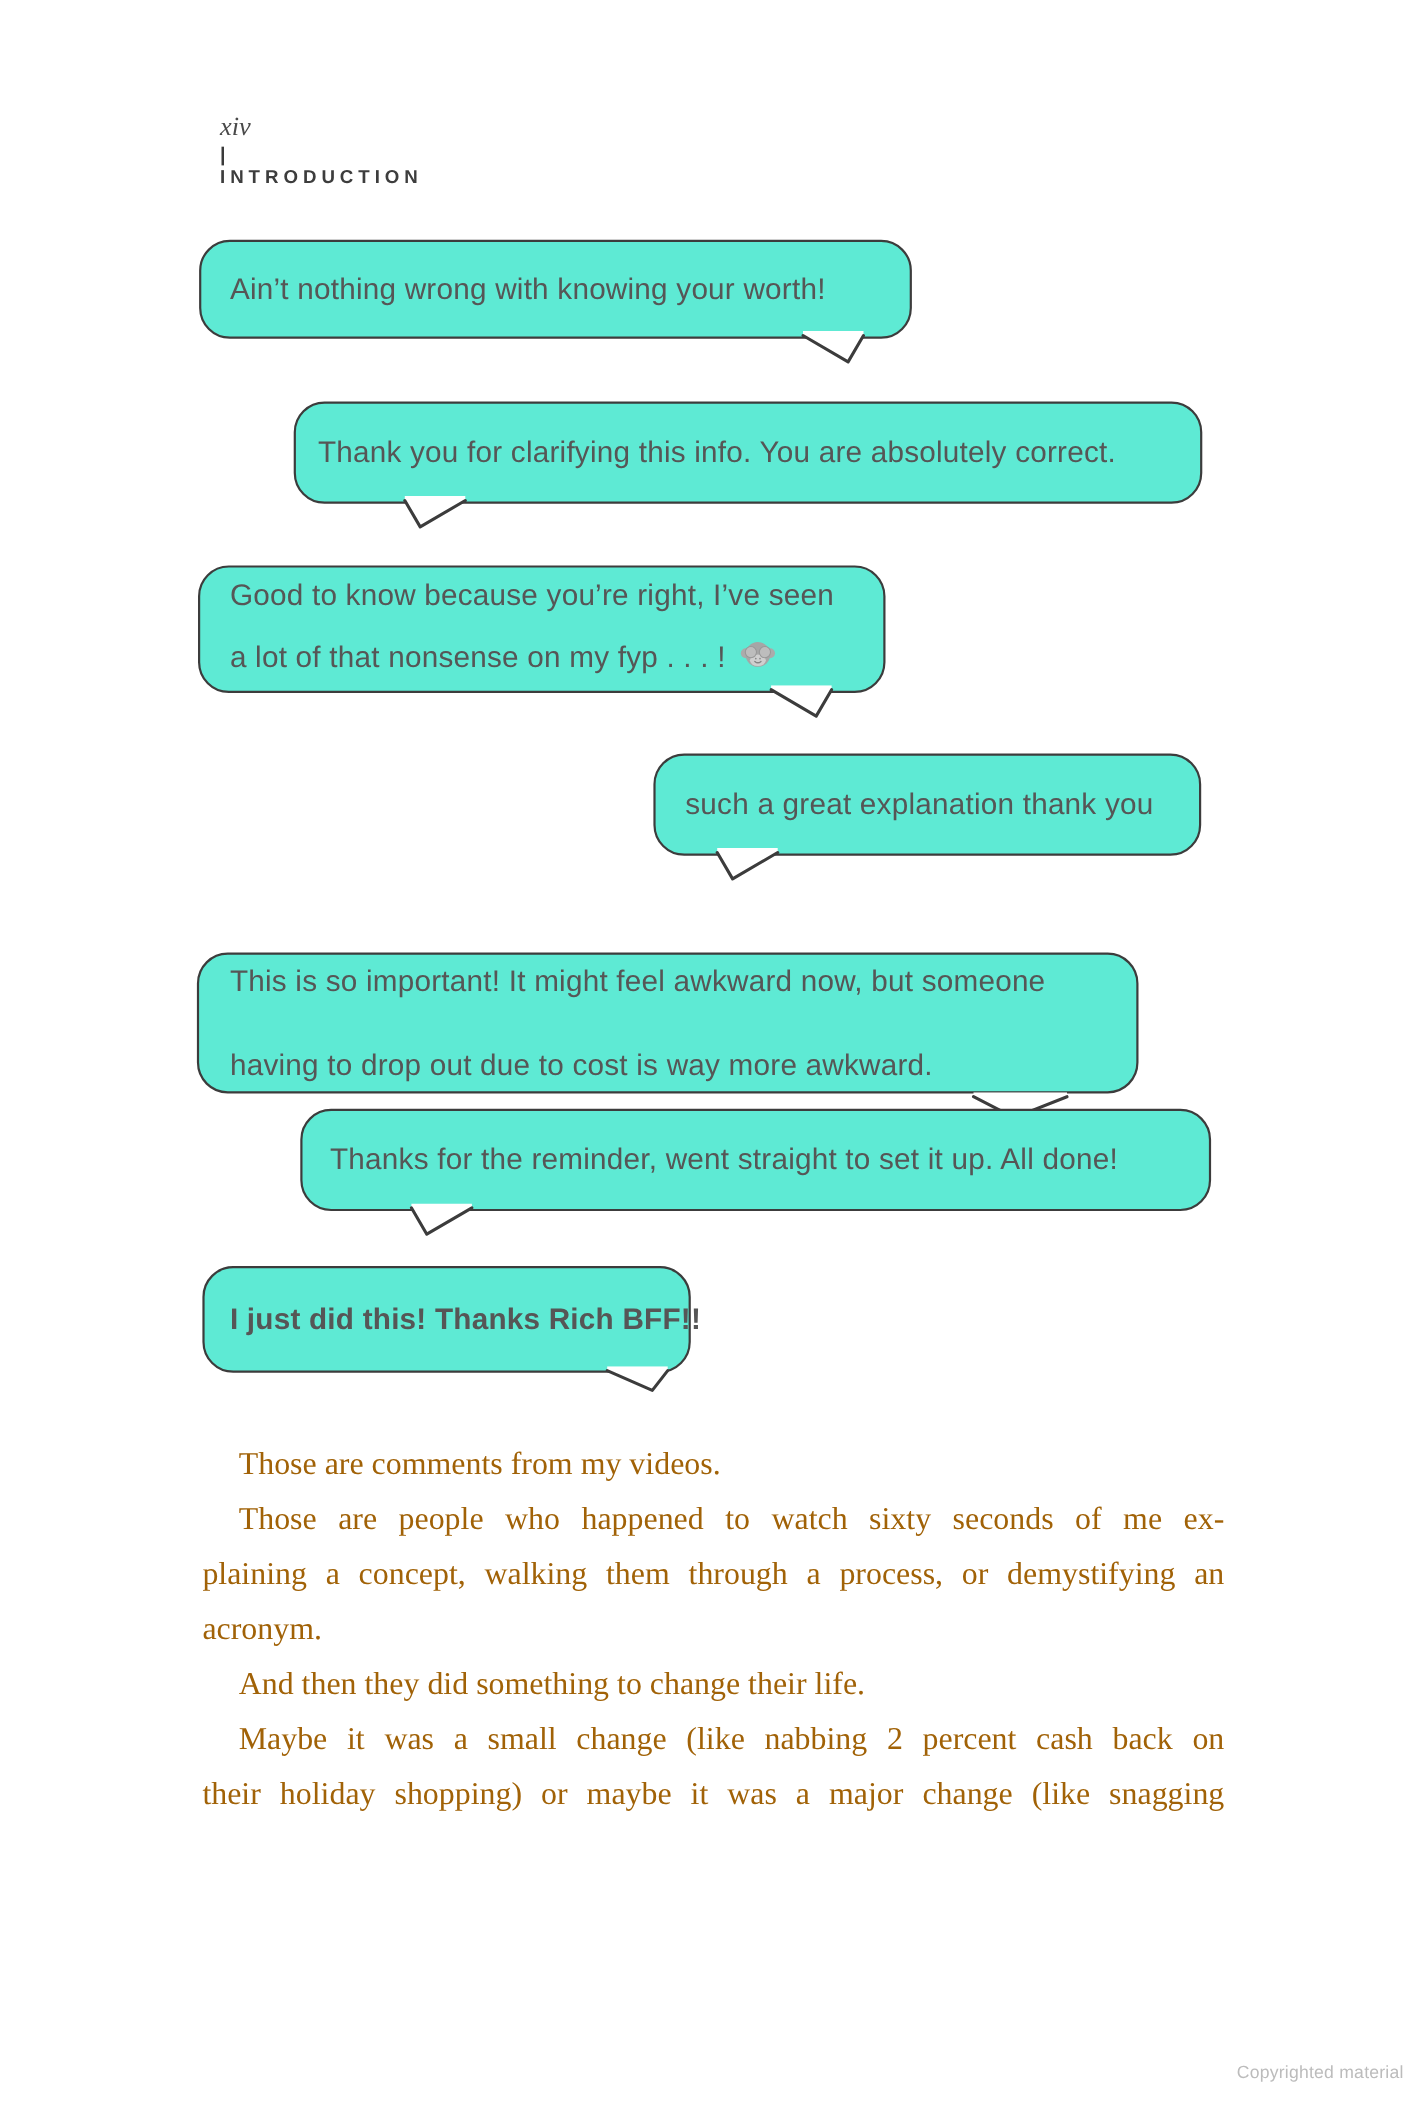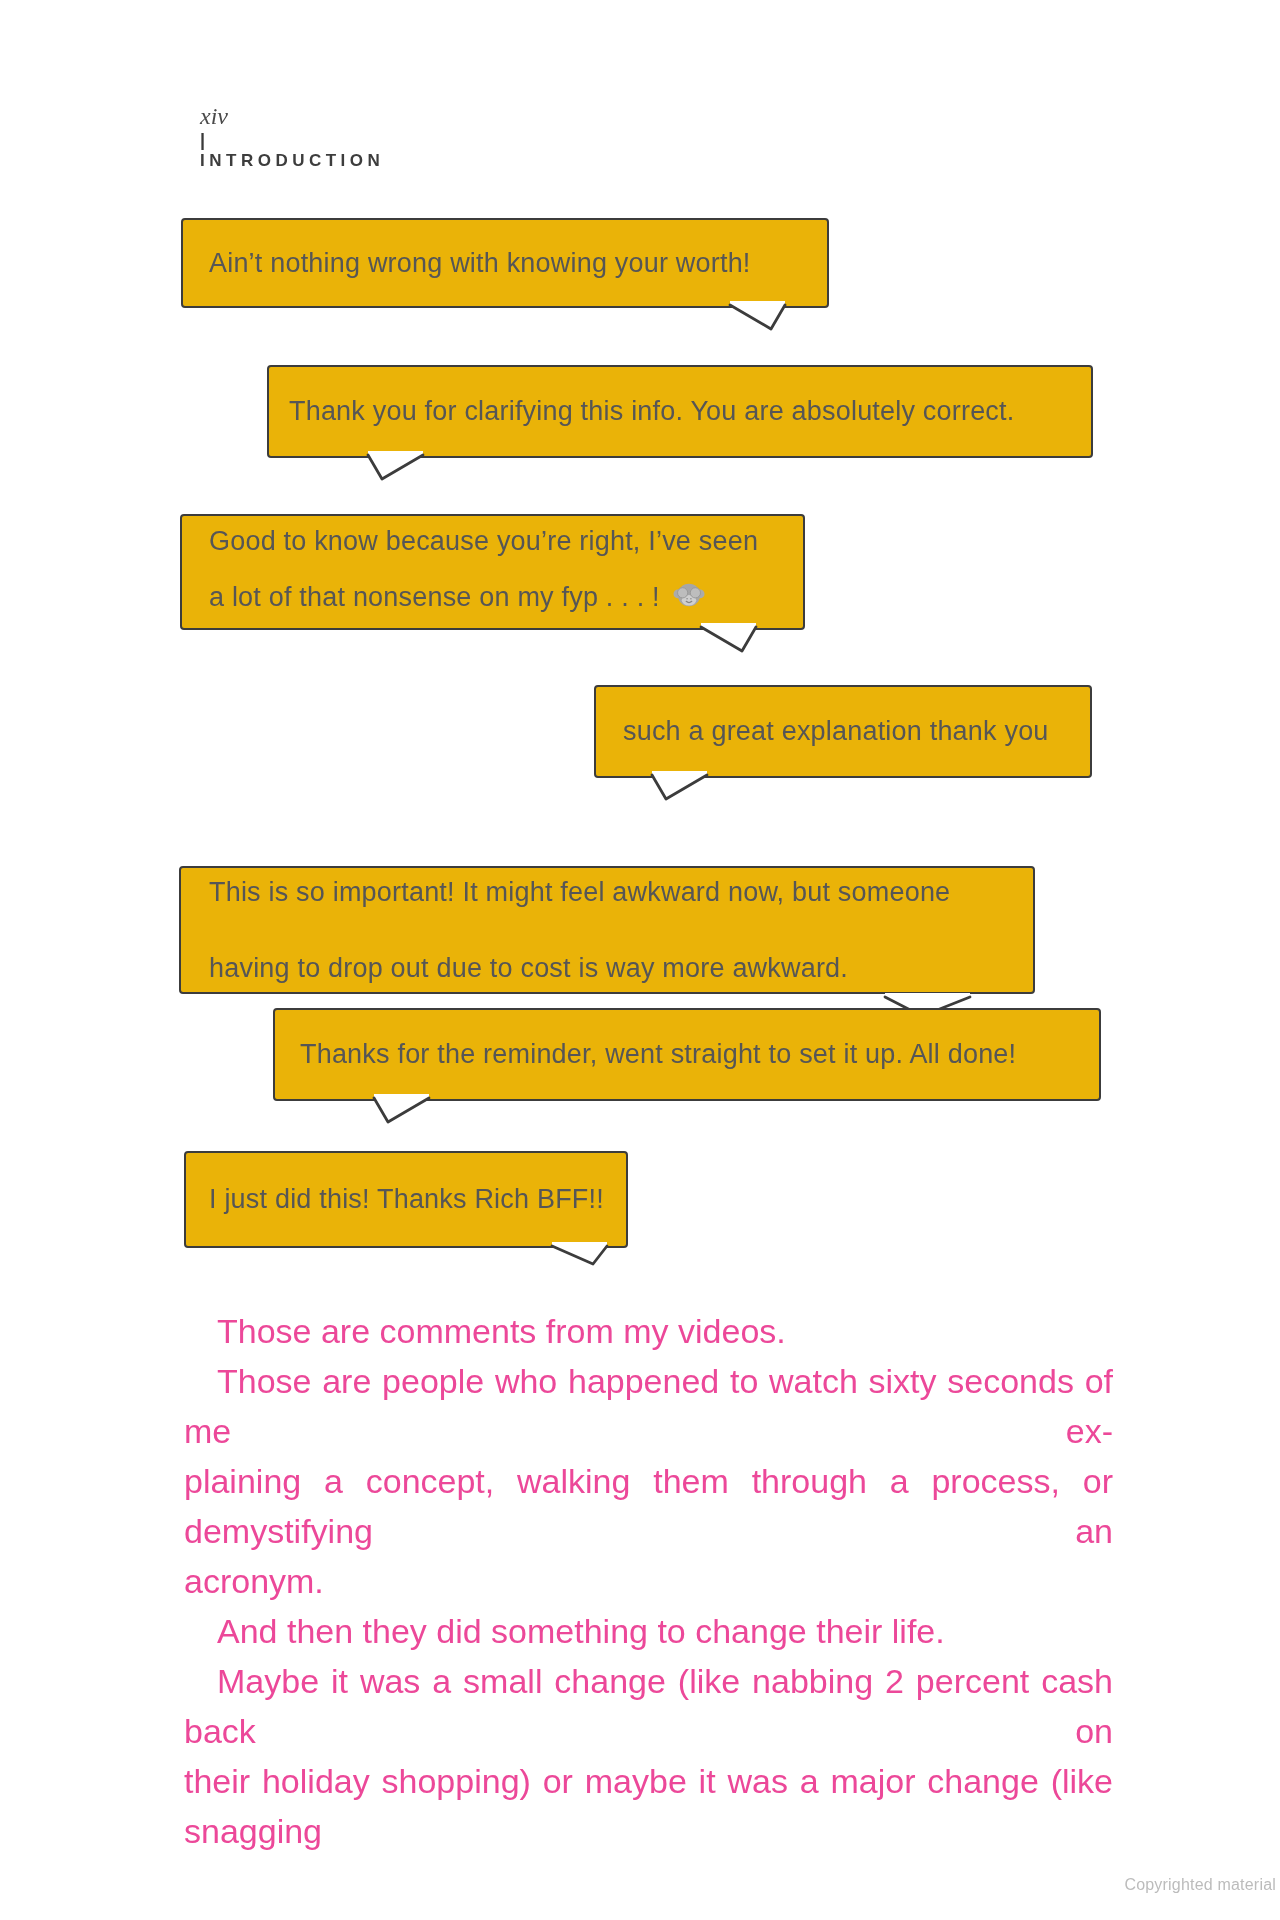--- a/index.html
+++ b/index.html
@@ -26,59 +26,59 @@
     font-size:18px;font-weight:700;color:#3a3a3a;
     margin:0 16px 0 20px;
   }
   .rh-title{
     font-size:17px;font-weight:600;letter-spacing:4.5px;color:#3d3d3d;
   }
 
   
   .bubble{
     position:absolute;
-    background:#eab308;
+    background:#5eead4;
     border:2.5px solid #3c3c3c;
-    border-radius:4px;
+    border-radius:28px;
     box-sizing:border-box;
     display:flex;
     flex-direction:column;
     justify-content:center;
     color:#565656;
     font-size:27px;
     letter-spacing:.2px;
   }
   .bubble .bline{white-space:nowrap;}
   .tail{position:absolute;bottom:-27px;}
   .b1{left:181px;top:218px;width:648px;height:90px;padding-left:26px;}
   .b2{left:267px;top:365px;width:826px;height:93px;padding-left:20px;}
   .b3{left:180px;top:514px;width:625px;height:116px;padding-left:27px;line-height:56px;}
   .b4{left:594px;top:685px;width:498px;height:93px;padding-left:27px;}
   .b5{left:179px;top:866px;width:856px;height:128px;padding-left:28px;line-height:44px;gap:32px;}
   .b6{left:273px;top:1008px;width:828px;height:93px;padding-left:25px;}
-  .b7{left:184px;top:1151px;width:444px;height:97px;padding-left:23px;}
+  .b7{left:184px;top:1151px;width:444px;height:97px;padding-left:23px;font-weight:bold;}
   .b1 .tail{right:38px;}
   .b3 .tail{right:43px;}
   .b5 .tail{right:59px;}
   .b7 .tail{right:15px;bottom:-22px;}
   .b2 .tail{left:95px;}
   .b4 .tail{left:52px;}
   .b6 .tail{left:95px;}
 
   .emoji{
     display:inline-block;
     vertical-align:-7px;
     margin-left:12px;
   }
 
   
   .bodycopy{
     position:absolute;left:184px;top:1306px;width:929px;
-    font-family:Liberation Sans, sans-serif;
-    font-size:34px;line-height:50px;color:#ec4899;
+    font-family:Liberation Serif, serif;
+    font-size:29px;line-height:50px;color:#a16207;
   }
   .bodycopy p{margin:0;white-space:nowrap;}
   .bodycopy p.wrap{white-space:normal;}
   .indent{text-indent:33px;}
   .just{text-align:justify;text-align-last:justify;white-space:normal !important;}
 
   
   .copyright{
     position:absolute;right:4px;top:1876px;
     font-size:16px;color:#bcbcbc;letter-spacing:.2px;

